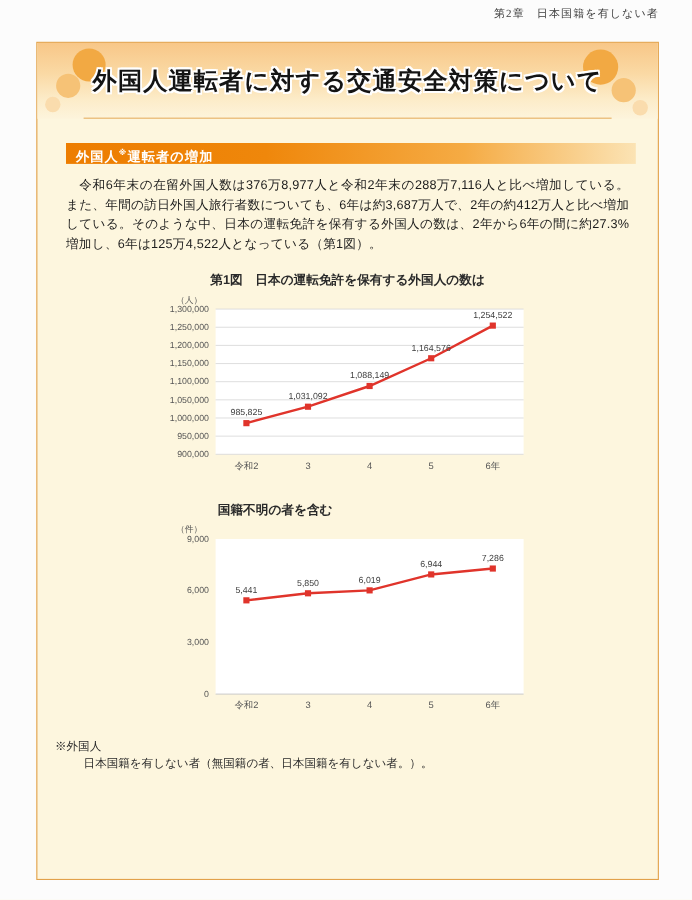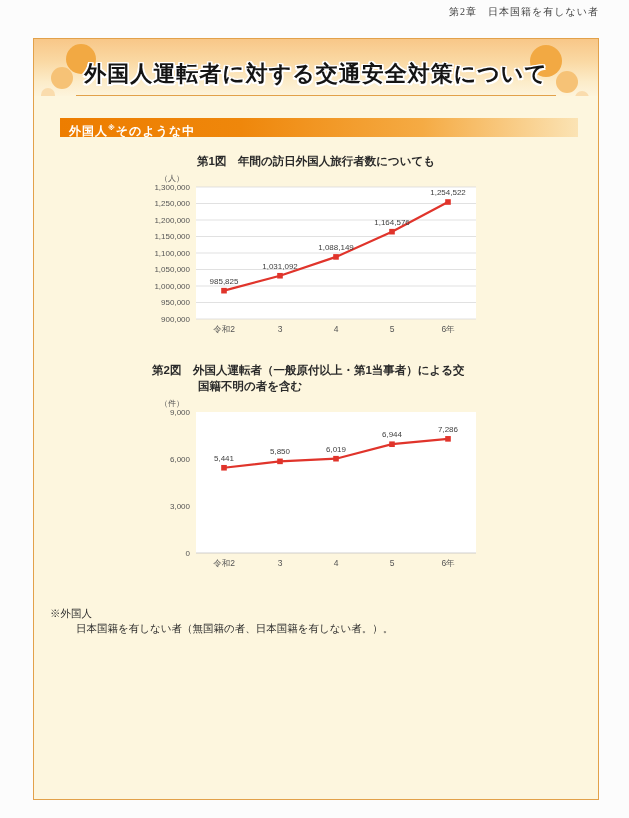--- a/index.html
+++ b/index.html
@@ -16,21 +16,21 @@
     font-size: 10px; color: #3c3c3c; letter-spacing: 1px;
   }
   .card {
     position: absolute; left: 33px; top: 38px;
     width: 566px; height: 762px;
     background: #fdf6de;
     border: 1px solid #e2a14a;
   }
   
   .banner {
-    position: relative; height: 57px;
+    position: relative; height: 69px;
     background: linear-gradient(180deg, #f8c788 0%, #fad9a4 40%, #fcecc9 75%, #fdf4dc 100%);
     overflow: hidden;
   }
   .banner-divider {
     position: absolute; left: 42px; right: 42px; bottom: 0;
     height: 1px; background: #e2a14a;
   }
   .circle { position: absolute; border-radius: 50%; }
   .c-l1 { width: 30px; height: 30px; left: 32px; top: 5px;  background: #f2a943; }
   .c-l2 { width: 22px; height: 22px; left: 17px; top: 28px; background: #f6c276; }
@@ -64,21 +64,21 @@
   .figure { width: 352px; margin: 16px auto 0 auto; }
   .fig-title {
     font-size: 11.5px; font-weight: bold; color: #2a2a2a; line-height: 16px;
   }
   .fig-title.center { text-align: center; }
   .fig2-title { padding-left: 12px; }
   .fig2-title .indent { margin-left: 46px; }
   .figure svg { display: block; margin-top: 2px; }
   
   .footnote {
-    margin: 26px 20px 0 16px;
+    margin: 14px 20px 0 16px;
     font-family: "Liberation Serif", "DejaVu Serif", serif;
     font-size: 10.5px; color: #2a2a2a; line-height: 15px;
   }
   .fn-def { padding-left: 26px; }
 </style>
 </head>
 <body>
 
 <div class="page-header">第2章　日本国籍を有しない者</div>
 
@@ -89,26 +89,27 @@
     <div class="circle c-l2"></div>
     <div class="circle c-l3"></div>
     <div class="circle c-r1"></div>
     <div class="circle c-r2"></div>
     <div class="circle c-r3"></div>
     <div class="page-title">外国人運転者に対する交通安全対策について</div>
     <div class="banner-divider"></div>
   </div>
 
   <div class="section-bar">
-    <span><span>外国人</span><sup>※</sup><span>そのような中</span></span>
+    <span><span>外国人</span><sup>※</sup><span>運転者の増加</span></span>
   </div>
 
+  <p class="para">　令和6年末の在留外国人数は376万8,977人と令和2年末の288万7,116人と比べ増加している。また、年間の訪日外国人旅行者数についても、6年は約3,687万人で、2年の約412万人と比べ増加している。そのような中、日本の運転免許を保有する外国人の数は、2年から6年の間に約27.3%増加し、6年は125万4,522人となっている（第1図）。</p>
 
   <div class="figure">
-    <div class="fig-title center">第1図　年間の訪日外国人旅行者数についても</div>
+    <div class="fig-title center">第1図　日本の運転免許を保有する外国人の数は</div>
     <svg id="chart1" width="352" height="175" viewBox="0 0 352 175">
         <rect x="56" y="16" width="280" height="132" fill="#ffffff"></rect>
         <text x="20" y="10" font-size="8" fill="#555">（人）</text>
         <line x1="56" x2="336" y1="148" y2="148" stroke="#d9d9d9" stroke-width="0.8"></line>
         <text x="50" y="150.5" font-size="8" fill="#555" text-anchor="end">900,000</text>
         <line x1="56" x2="336" y1="131.5" y2="131.5" stroke="#d9d9d9" stroke-width="0.8"></line>
         <text x="50" y="134" font-size="8" fill="#555" text-anchor="end">950,000</text>
         <line x1="56" x2="336" y1="115" y2="115" stroke="#d9d9d9" stroke-width="0.8"></line>
         <text x="50" y="117.5" font-size="8" fill="#555" text-anchor="end">1,000,000</text>
         <line x1="56" x2="336" y1="98.5" y2="98.5" stroke="#d9d9d9" stroke-width="0.8"></line>
@@ -138,21 +139,20 @@
         <rect x="249.2" y="57.889920000000004" width="5.6" height="5.6" fill="#e0342b"></rect>
         <text x="252" y="53.68992" font-size="8" fill="#3f3f3f" text-anchor="middle">1,164,576</text>
         <rect x="305.2" y="28.207739999999998" width="5.6" height="5.6" fill="#e0342b"></rect>
         <text x="308" y="24.00774" font-size="8" fill="#3f3f3f" text-anchor="middle">1,254,522</text>
       </svg>
   </div>
 
 
   <div class="figure">
     <div class="fig-title fig2-title">
-      <div>第2図　外国人運転者（一般原付以上・第1当事者）による交</div>
       <div class="indent">国籍不明の者を含む</div>
     </div>
     <svg id="chart2" width="352" height="184" viewBox="0 0 352 184">
         <rect x="56" y="16" width="280" height="141" fill="#ffffff"></rect>
         <text x="20" y="10" font-size="8" fill="#555">（件）</text>
         <line x1="56" x2="336" y1="157" y2="157" stroke="#c4c4c4" stroke-width="0.8"></line>
         <text x="50" y="159.5" font-size="8" fill="#555" text-anchor="end">0</text>
         <text x="50" y="112.5" font-size="8" fill="#555" text-anchor="end">3,000</text>
         <text x="50" y="65.5" font-size="8" fill="#555" text-anchor="end">6,000</text>
         <text x="50" y="18.5" font-size="8" fill="#555" text-anchor="end">9,000</text>

